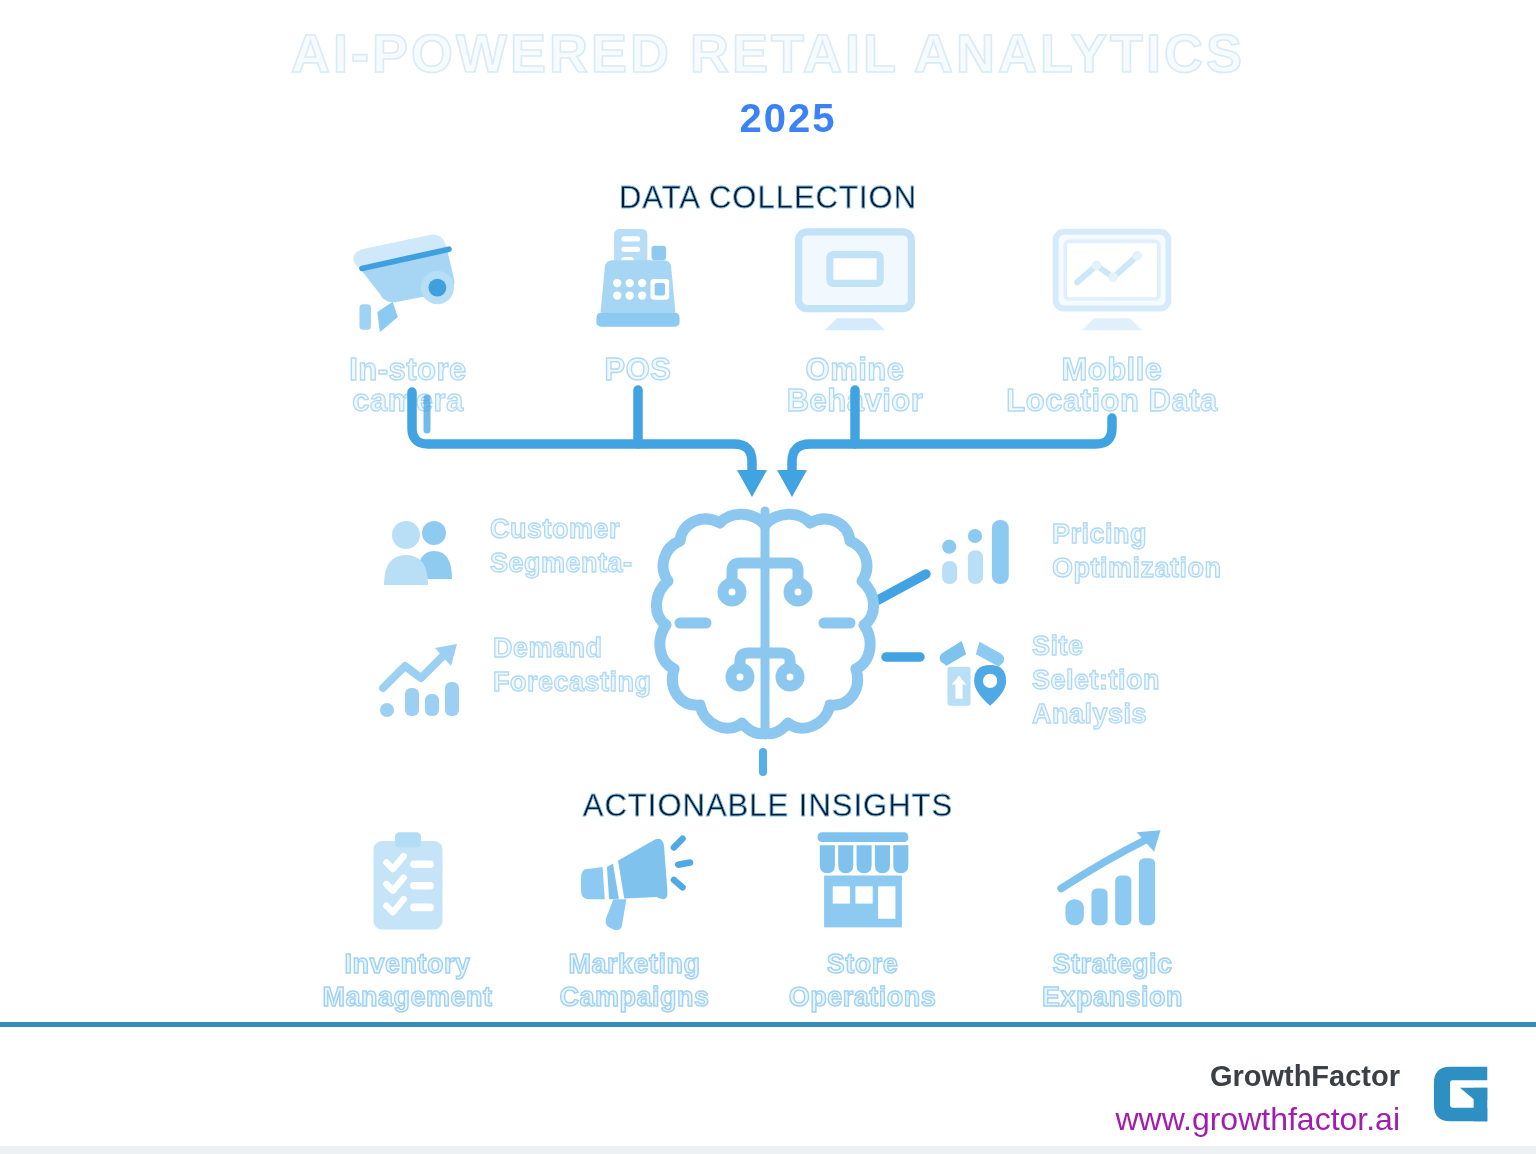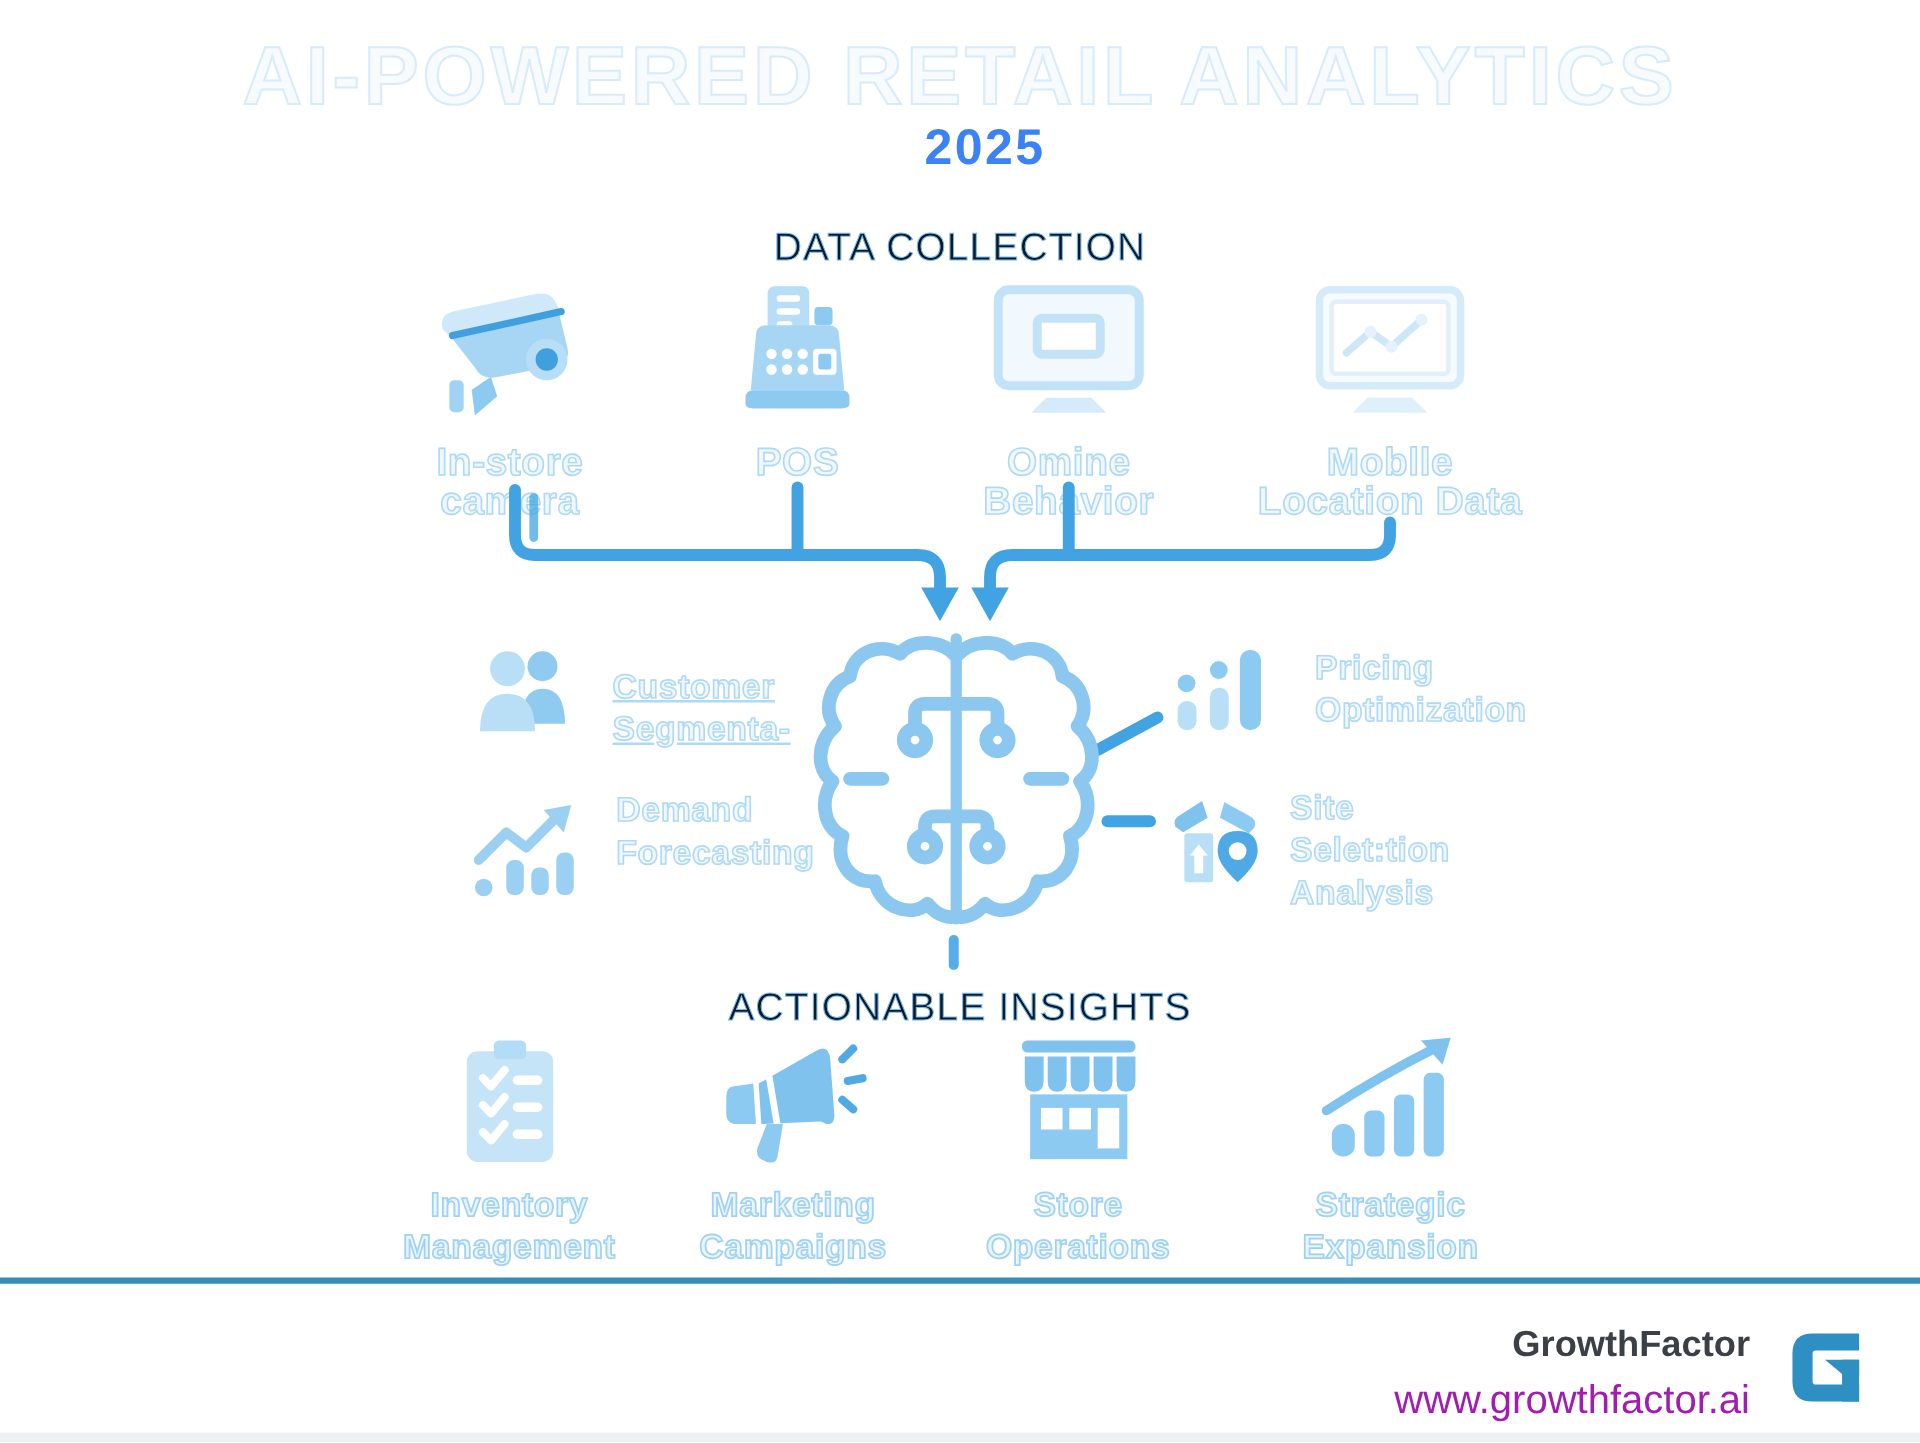--- a/index.html
+++ b/index.html
@@ -15,21 +15,21 @@
     -webkit-text-stroke:1.3px #aed9f4;
     letter-spacing:.5px;
   }
   .ghost-strong{
     font-weight:bold;color:#e9f5fd;
     -webkit-text-stroke:1.4px #9fd2f2;
     letter-spacing:.5px;
   }
   
   .main-title{
-    top:22px;font-size:66px;font-weight:bold;letter-spacing:3px;
+    top:22px;font-size:54px;font-weight:bold;letter-spacing:3px;
     color:#f7fbfe;-webkit-text-stroke:1.6px #d7ebfa;
   }
   .year{
     top:96px;font-size:40px;font-weight:bold;letter-spacing:2px;
     color:#3b82f6;
     margin-left:20px;
   }
   .section-heading{
     font-size:31px;font-weight:normal;letter-spacing:1px;
     color:#0f172a;-webkit-text-stroke:.8px #74bdee;
@@ -155,21 +155,21 @@
   </svg>
 
   <div class="abs" style="left:375px;top:513px;">
     <svg width="98" height="84" viewBox="0 0 98 84">
       <circle cx="59" cy="20" r="12" fill="#8fcbf1"></circle>
       <path d="M42 66 Q42 38 59 38 Q77 38 77 66 Z" fill="#8fcbf1"></path>
       <circle cx="31" cy="22" r="14" fill="#b9dff7"></circle>
       <path d="M9 72 Q9 42 31 42 Q53 42 53 72 Z" fill="#b9dff7"></path>
     </svg>
   </div>
-  <div class="abs side-label ghost" style="left:490px;top:532px;width:165px;text-decoration:underline;">Customer Segmenta-</div>
+  <div class="abs side-label ghost" style="left:490px;top:512px;width:165px;">Customer Segmenta-</div>
 
   <div class="abs" style="left:375px;top:636px;">
     <svg width="98" height="84" viewBox="0 0 98 84">
       <rect x="30" y="52" width="14" height="28" rx="6" fill="#9bd0f2"></rect>
       <rect x="50" y="58" width="14" height="22" rx="6" fill="#9bd0f2"></rect>
       <rect x="70" y="46" width="14" height="34" rx="6" fill="#9bd0f2"></rect>
       <circle cx="12" cy="74" r="7" fill="#9bd0f2"></circle>
       <path d="M8 52 L30 30 L46 42 L72 16" fill="none" stroke="#9bd0f2" stroke-width="8" stroke-linecap="round" stroke-linejoin="round"></path>
       <polygon points="60,12 82,8 76,30" fill="#9bd0f2"></polygon>
     </svg>

